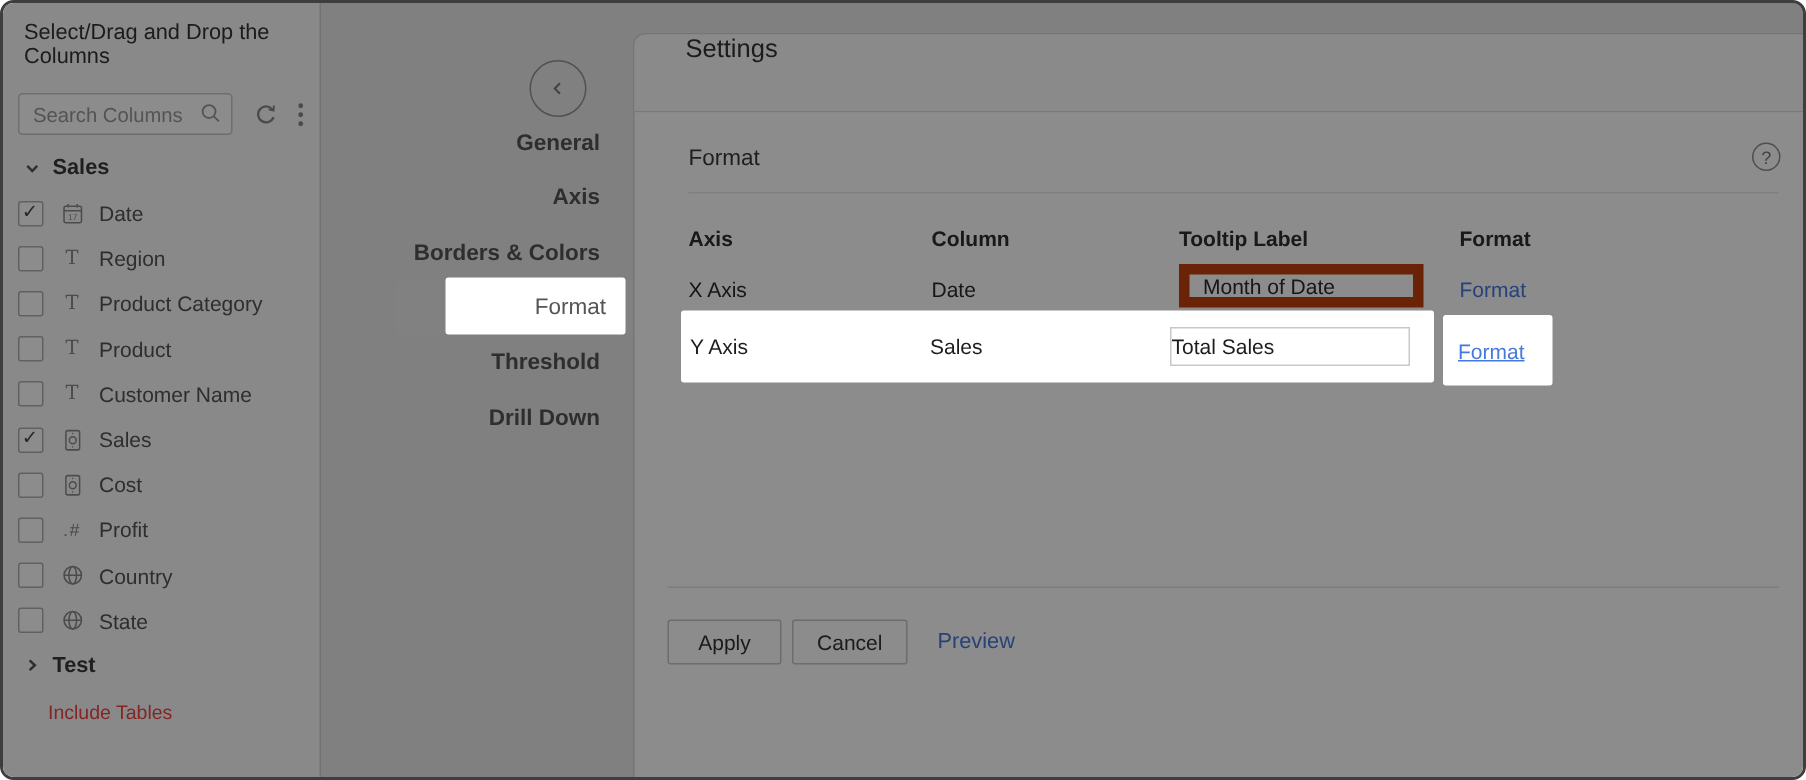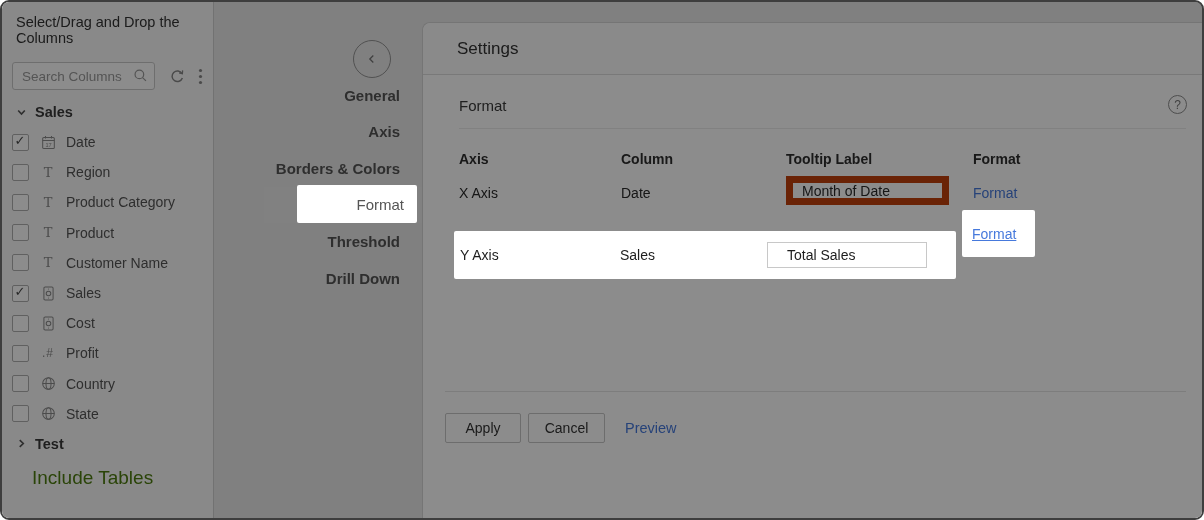--- a/index.html
+++ b/index.html
@@ -20,35 +20,35 @@
   .grp-row{display:flex;align-items:center;height:30px;padding:0 14px;}
   .grp-chev{color:#555;margin-right:8px;display:flex;}
   .grp-lbl{font-size:14.5px;color:#3a3a3a;font-weight:bold;}
   .col-row{display:flex;align-items:center;height:30.2px;padding:0 10px;}
   .cb{width:15px;height:15px;border:1px solid #b0b0b0;border-radius:2px;background:#fff;margin-right:10px;position:relative;flex:0 0 auto;}
   .cb.checked::after{content:"\2713";position:absolute;left:1.5px;top:-1.5px;font-size:13px;color:#4a4a4a;}
   .type-ico{width:18px;display:flex;justify-content:center;align-items:center;color:#8a8a8a;margin-right:9px;flex:0 0 auto;}
   .serifT{font-family:"DejaVu Serif",serif;font-size:13px;color:#8a8a8a;line-height:1;}
   .numHash{font-size:12px;color:#8a8a8a;line-height:1;letter-spacing:1px;}
   .col-lbl{font-size:14px;color:#555;}
-  .include-link{margin:8px 0 0 30px;font-size:19px;color:#4d7c0f;display:inline-block;cursor:pointer;}
+  .include-link{margin:8px 0 0 30px;font-size:13px;color:#ef4444;display:inline-block;cursor:pointer;}
 
   
   .nav{position:absolute;left:262px;top:0;width:158px;bottom:0;font-weight:bold;}
   .back-btn{position:absolute;left:89px;top:38px;width:38px;height:38px;border:1px solid #949494;border-radius:50%;
     display:flex;align-items:center;justify-content:center;color:#777;cursor:pointer;background:transparent;box-sizing:border-box;}
   .nav-list{position:absolute;left:0;right:0;top:75px;}
   .nav-item{height:36.6px;display:flex;align-items:center;justify-content:flex-end;padding-right:22px;font-size:15px;color:#555;cursor:pointer;}
   .nav-item.selected{background:#ececec;}
 
   
   .card{position:absolute;left:420px;top:20px;right:0;bottom:0;background:#fff;border-top-left-radius:8px;
     border-left:1px solid #d5d5d5;border-top:1px solid #d5d5d5;box-sizing:border-box;}
   .card-header{height:51px;background:#fbfbfb;border-bottom:1px solid #ddd;border-top-left-radius:8px;
-    display:flex;align-items:center;padding-left:34px;font-size:17px;color:#333;}
+    display:flex;padding-left:34px;font-size:17px;color:#333;}
   .section-title{position:absolute;left:36px;top:74px;font-size:15px;color:#3a3a3a;}
   .help-circle{position:absolute;right:15px;top:72px;width:19px;height:19px;border:1px solid #8e8e8e;border-radius:50%;
     color:#777;font-size:12px;display:flex;align-items:center;justify-content:center;cursor:pointer;box-sizing:border-box;}
   .section-line{position:absolute;left:36px;right:16px;top:105px;border-top:1px solid #ececec;}
   .th{position:absolute;top:128px;font-size:14px;font-weight:bold;color:#2e2e2e;}
   .c1{left:36px;} .c2{left:198px;} .c3{left:363px;} .c4{left:550px;}
   .td{position:absolute;top:162px;font-size:14px;color:#2b2b2b;}
   .tt-input{position:absolute;left:363px;top:153px;width:163px;height:29px;border:7px solid #c2410c;background:#fff;
     box-sizing:border-box;padding:0 9px;font-size:14px;color:#2b2b2b;font-family:"Liberation Sans",sans-serif;outline:none;}
   .fmt-link{color:#4679dc;text-decoration:none;cursor:pointer;}
@@ -57,25 +57,25 @@
     font-size:14px;color:#333;font-family:"Liberation Sans",sans-serif;cursor:pointer;box-sizing:border-box;}
   .btn-apply{left:22px;width:76px;}
   .btn-cancel{left:105px;width:77px;}
   .preview-link{position:absolute;left:202px;top:397px;font-size:14.5px;color:#4679dc;cursor:pointer;}
 
   
   .dim{position:absolute;inset:0;background:rgba(0,0,0,0.45);z-index:40;}
   .hl{position:absolute;background:#fff;z-index:50;border-radius:2px;}
   .hl-nav{left:295px;top:183px;width:120px;height:38px;display:flex;align-items:center;justify-content:flex-end;
     padding-right:13px;font-size:15px;color:#555;box-sizing:border-box;cursor:pointer;}
-  .hl-row{left:452px;top:205px;width:502px;height:48px;margin-top:24px;}
+  .hl-row{left:452px;top:205px;width:502px;height:48px;}
   .hl-row .rt{position:absolute;top:16px;font-size:14px;color:#1d1d1d;}
   .r1{left:6px;} .r2{left:166px;}
-  .hl-input{position:absolute;left:313px;top:11px;width:160px;height:26px;border:1px solid #c8c8c8;background:#fff;
-    box-sizing:border-box;padding:0 19px;font-size:14px;color:#1d1d1d;font-family:"Liberation Sans",sans-serif;outline:none;}
+  .hl-input{position:absolute;left:326px;top:11px;width:160px;height:26px;border:1px solid #c8c8c8;background:#fff;
+    box-sizing:border-box;padding:0 0;font-size:14px;color:#1d1d1d;font-family:"Liberation Sans",sans-serif;outline:none;}
   .hl-fmt{left:960px;top:208px;width:73px;height:47px;display:flex;align-items:center;padding-left:10px;box-sizing:border-box;}
   .hl-fmt a{color:#4679dc;text-decoration:underline;font-size:14px;cursor:pointer;}
 
   svg{display:block;}
 </style>
 </head>
 <body>
 
 <div class="frame">
 

